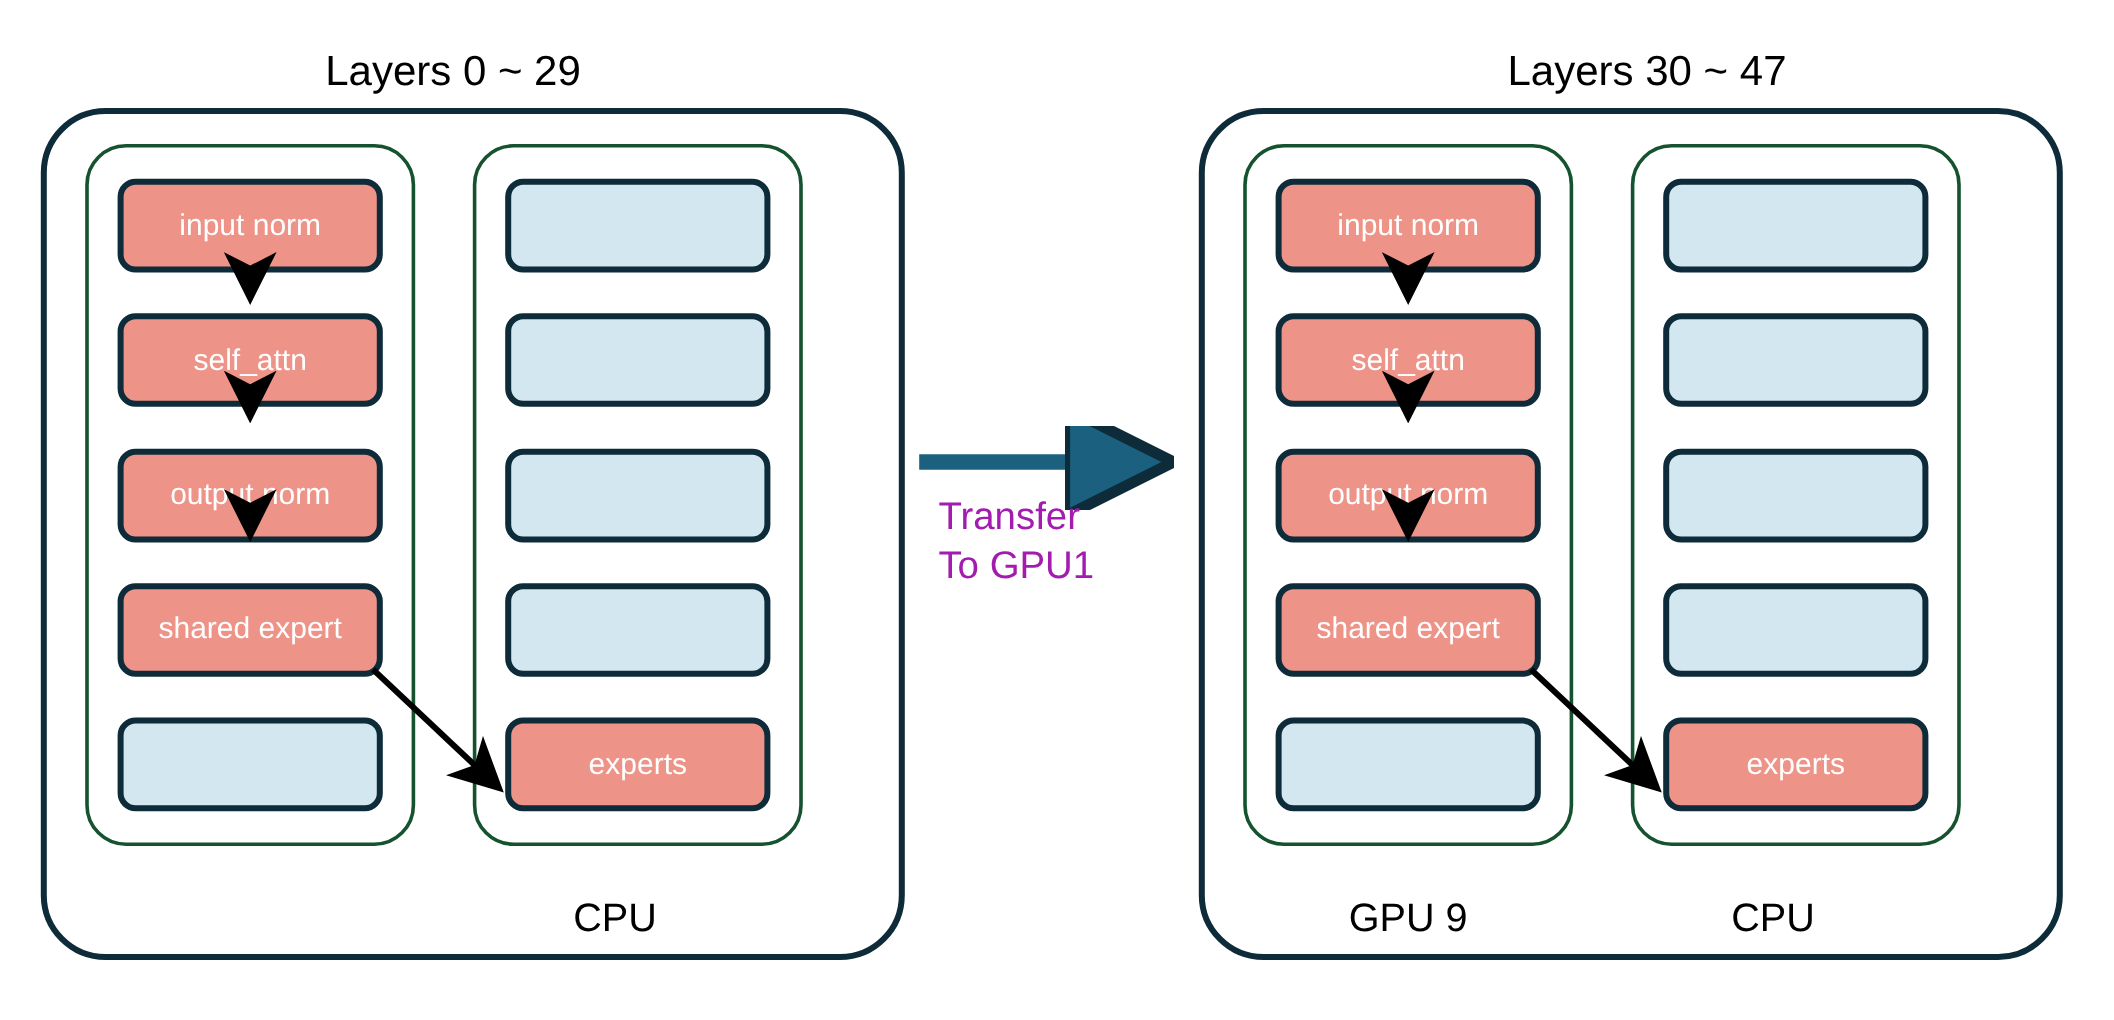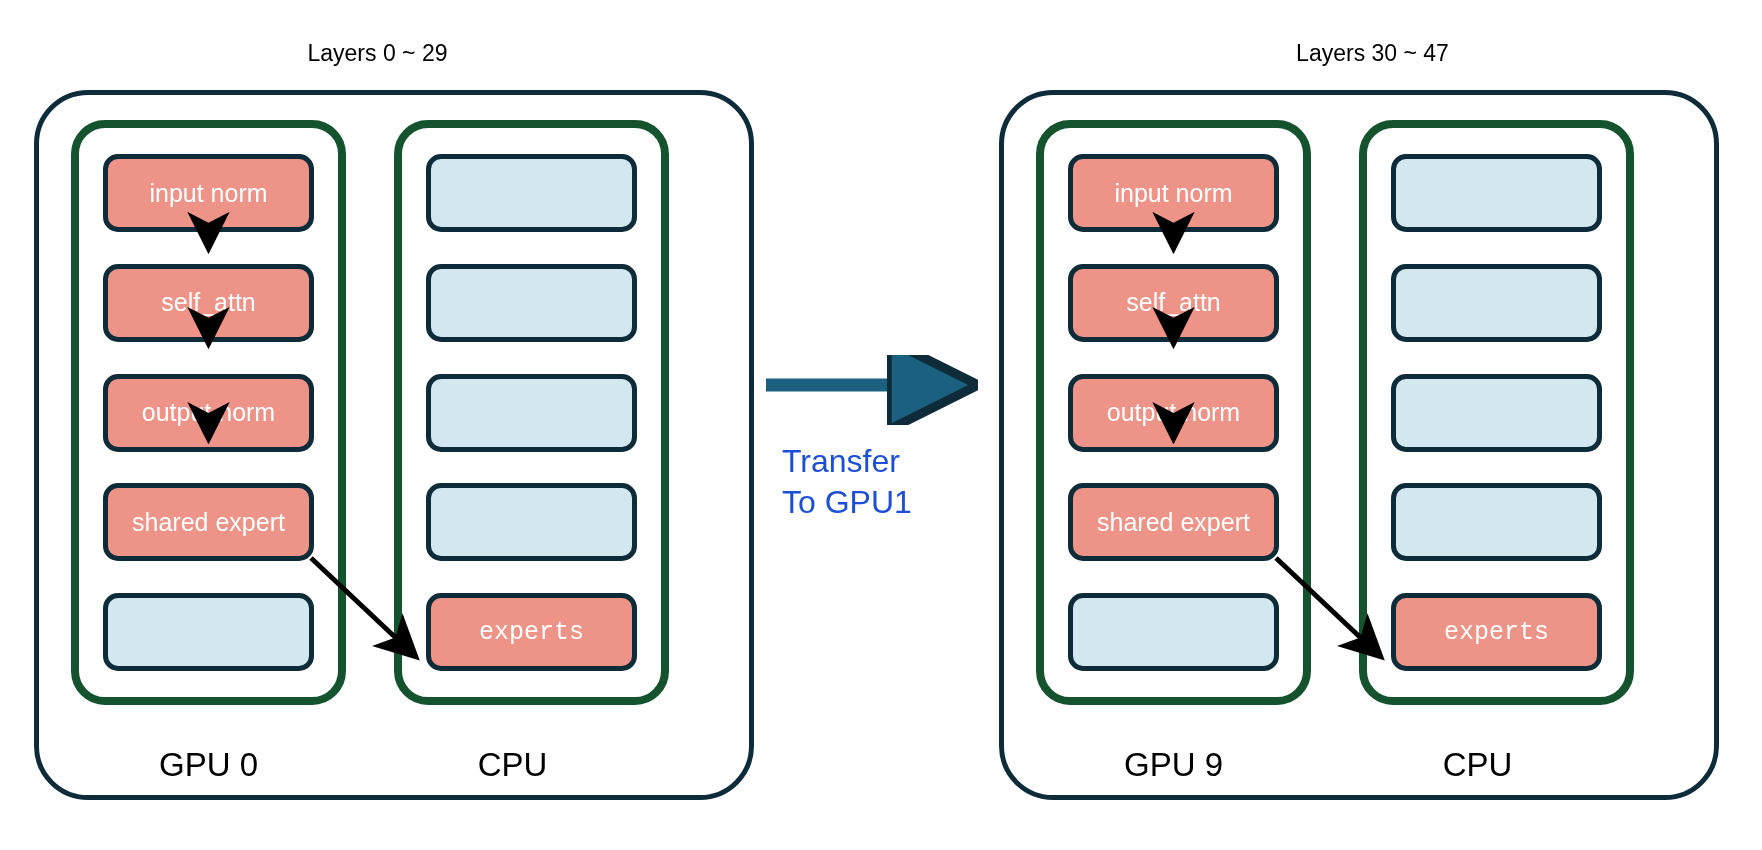--- a/index.html
+++ b/index.html
@@ -21,21 +21,21 @@
   #stage {
     position: absolute;
     inset: 0;
     width: 1762px;
     height: 850px;
   }
 
   
   .group-title {
     position: absolute;
-    font-size: 23px;
+    font-size: 35px;
     line-height: 1;
     color: #000000;
     white-space: nowrap;
     text-align: center;
     font-weight: 400;
   }
   #title-left  { top: 42px; left: 0px;    width: 755px; }
   #title-right { top: 42px; left: 995px;  width: 755px; }
 
   
@@ -49,26 +49,26 @@
   }
   #card-left  { left: 34px;  width: 720px; }
   #card-right { left: 999px; width: 720px; }
 
   
   .lane {
     position: absolute;
     top: 25px;
     width: 275px;
     height: 585px;
-    border: 8px solid #14532d;
+    border: 3px solid #14532d;
     border-radius: 34px;
     background: #ffffff;
   }
   .lane-gpu { left: 32px; }
-  .lane-cpu { left: 355px; font-family: Liberation Mono, monospace; }
+  .lane-cpu { left: 355px; }
 
   
   .slots {
     position: absolute;
     top: 26px;
     left: 24px;
     right: 24px;
     bottom: 26px;
     display: flex;
     flex-direction: column;
@@ -125,23 +125,22 @@
     width: 240px;
     height: 180px;
   }
   #transfer-label {
     position: absolute;
     top: 55px;
     left: 22px;
     width: 200px;
     font-size: 32px;
     line-height: 1.28;
-    color: #1d4ed8;
+    color: #a21caf;
     white-space: pre-line;
-    margin-top: 31px;
   }
 </style>
 </head>
 <body>
 
 <div id="stage">
 
   <div class="group-title" id="title-left">Layers 0 ~ 29</div>
 
   <div class="group-title" id="title-right">Layers 30 ~ 47</div>
@@ -180,21 +179,20 @@
 
     <svg class="flow-svg" viewBox="0 0 710 700">
       <defs>
         <marker id="ah-diag-l" markerWidth="9" markerHeight="9" refX="7.4" refY="4.5" orient="auto">
           <path d="M0,0 L9,4.5 L0,9 L2.3,4.5 Z" fill="#000000"></path>
         </marker>
       </defs>
       <line x1="272" y1="463" x2="375" y2="560" stroke="#000000" stroke-width="5" marker-end="url(#ah-diag-l)"></line>
     </svg>
 
-    <div class="device-caption cap-gpu">GPU 0</div>
     <div class="device-caption cap-cpu">CPU</div>
   </div>
 
   <div id="transfer">
     <svg width="240" height="70" viewBox="0 0 240 70" style="position:absolute;top:0;left:0;">
       <defs>
         <marker id="ah-transfer" markerWidth="7" markerHeight="7" refX="5.6" refY="3.5" orient="auto">
           <path d="M0,0 L7,3.5 L0,7 Z" fill="#1B607F" stroke="#0E2B3A" stroke-width="0.7"></path>
         </marker>
       </defs>

